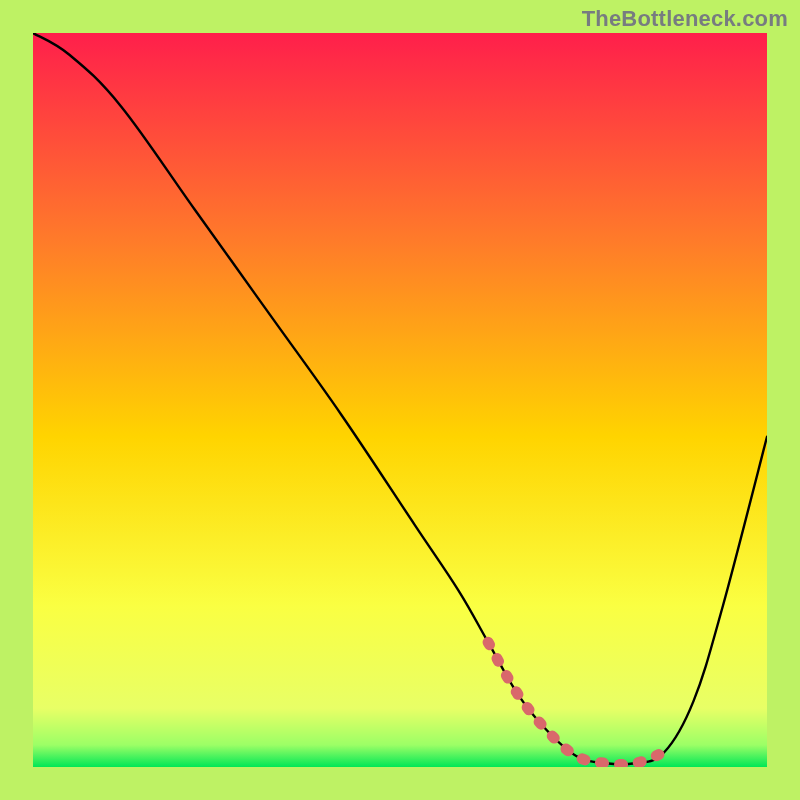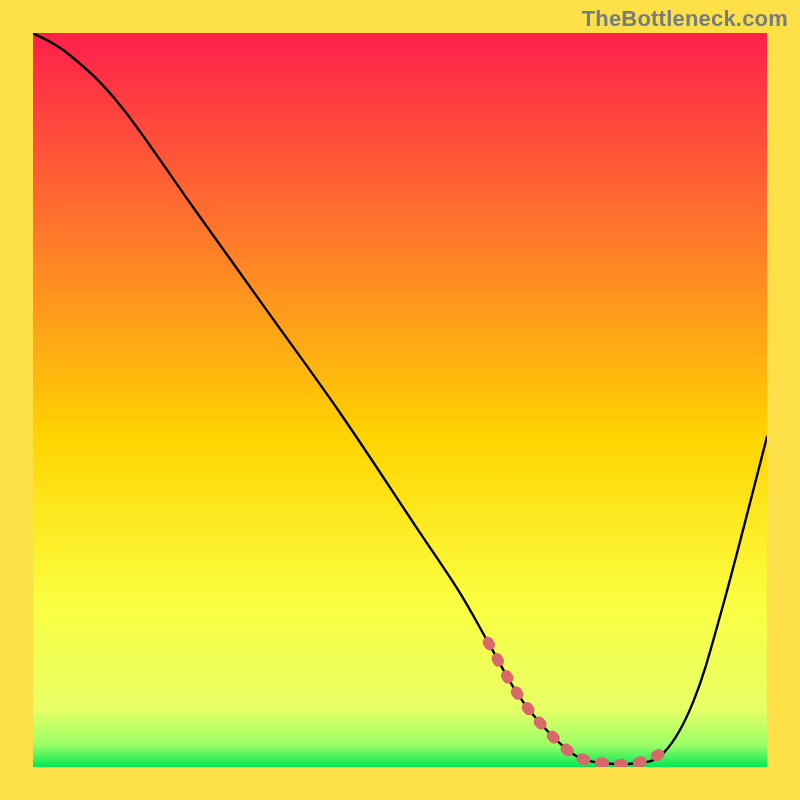--- a/index.html
+++ b/index.html
@@ -7,21 +7,21 @@
     padding: 0;
     width: 800px;
     height: 800px;
     background: #000;
     overflow: hidden;
   }
   .stage {
     position: relative;
     width: 800px;
     height: 800px;
-    background: #fde047;
+    background: #bef264;
     text-decoration: underline;
   }
   .plot-area {
     position: absolute;
     left: 33px;
     top: 33px;
     width: 734px;
     height: 734px;
     overflow: hidden;
   }

